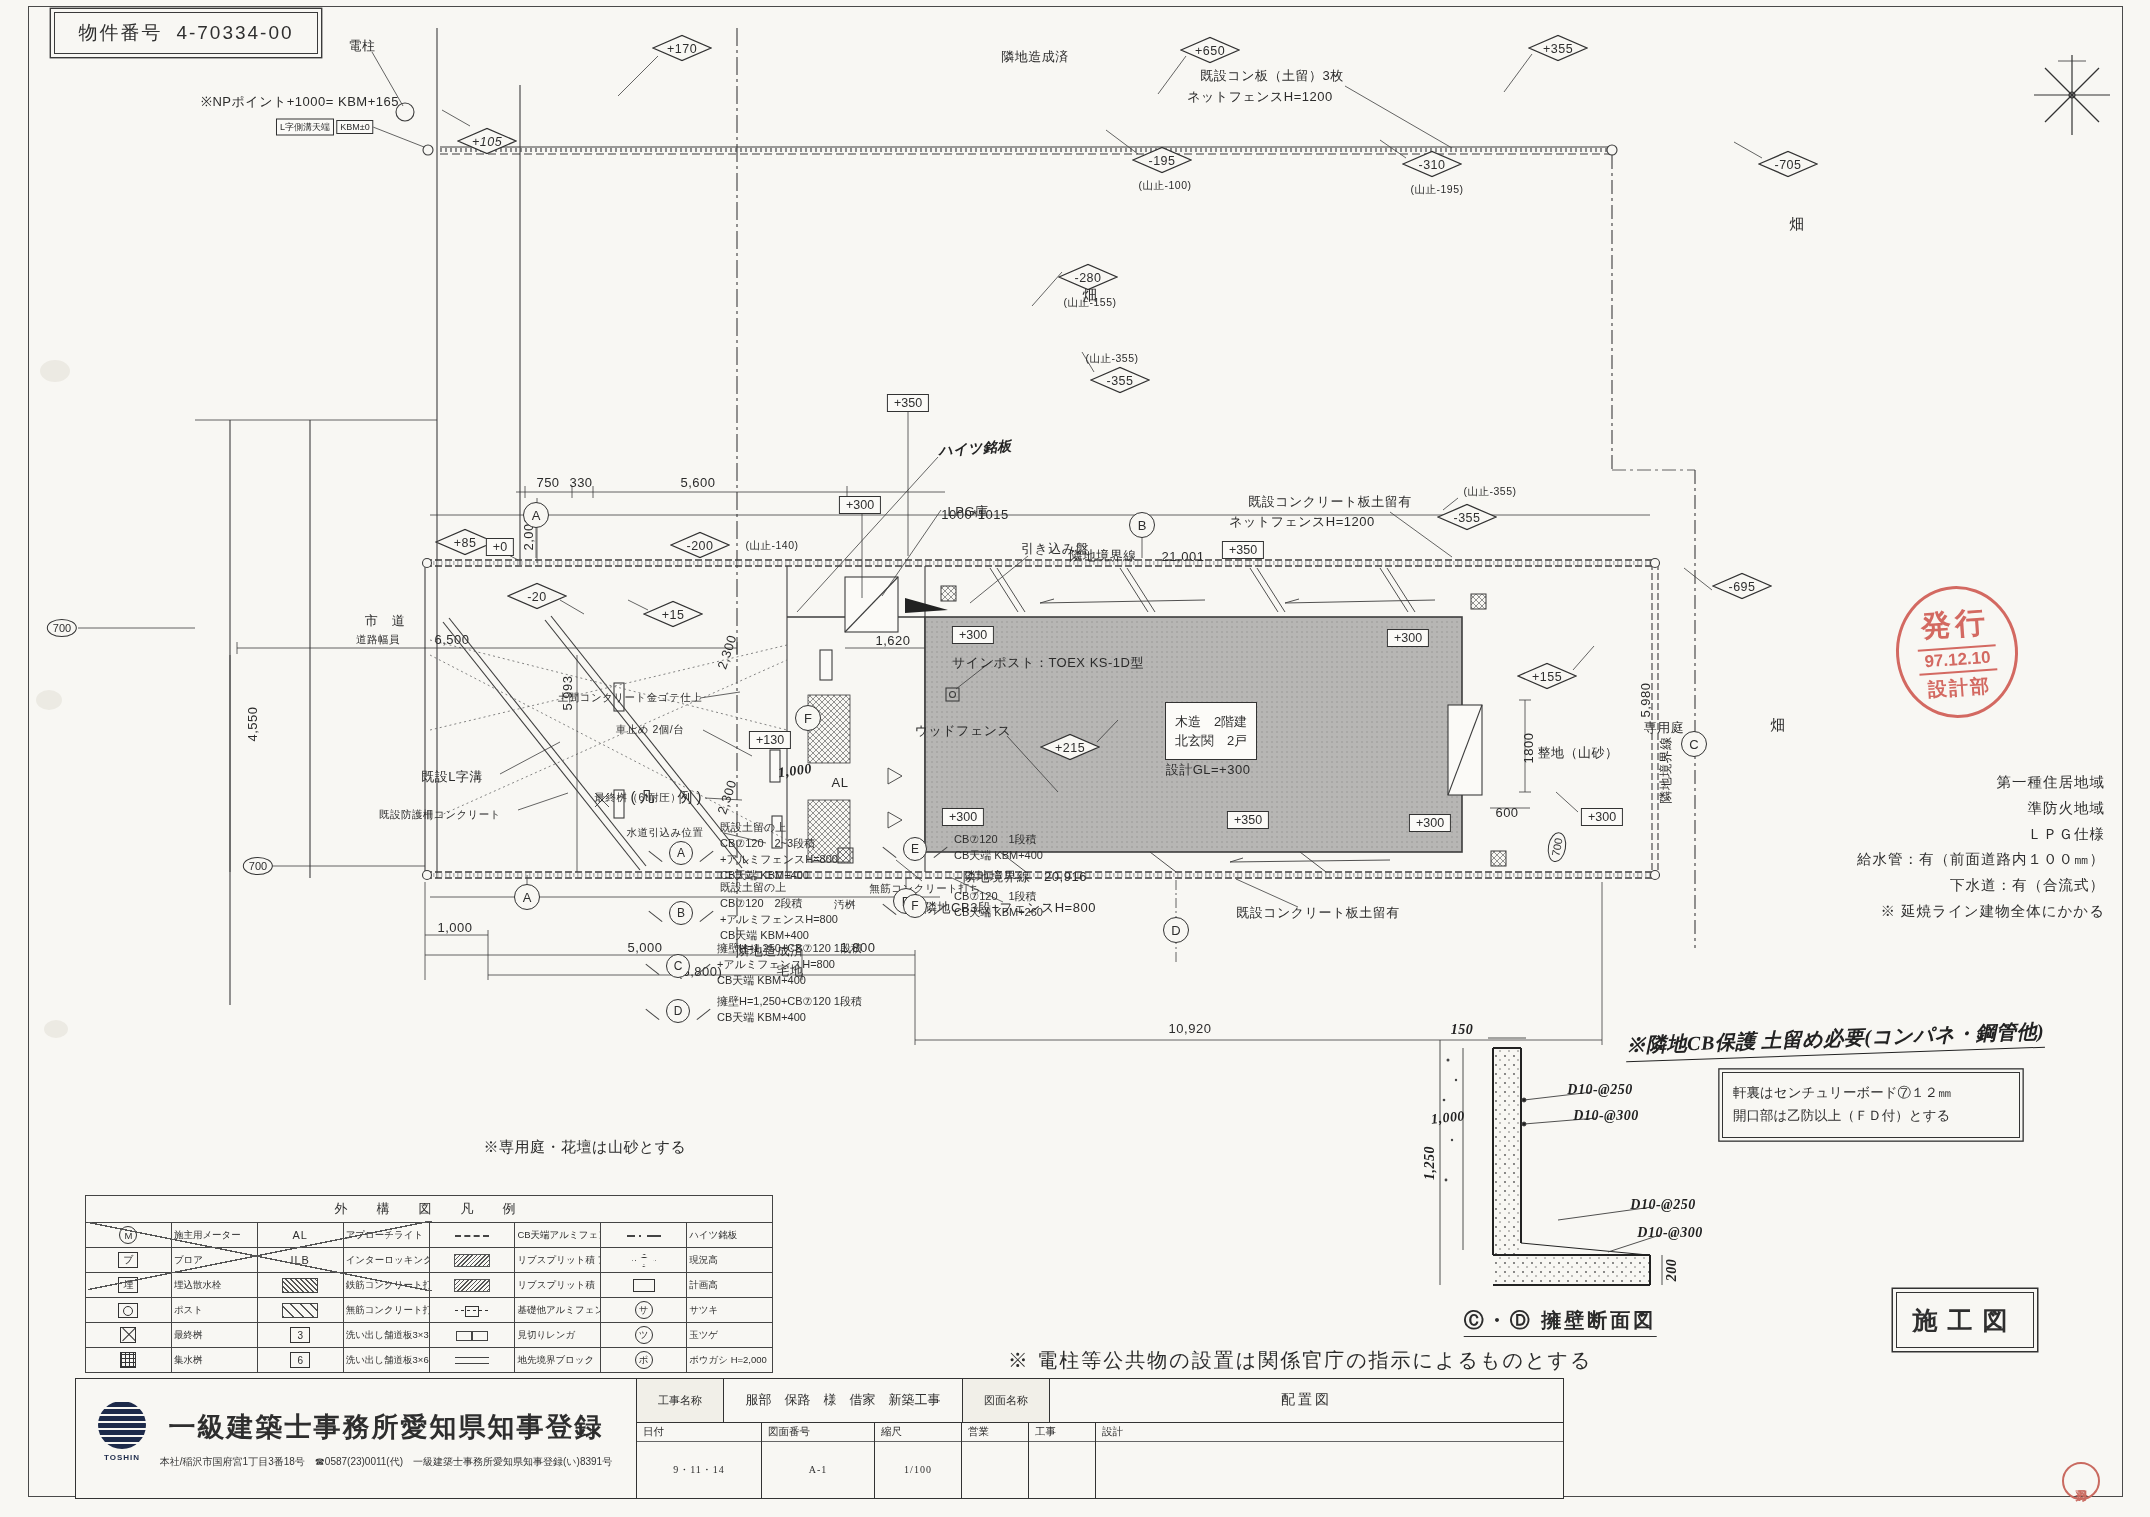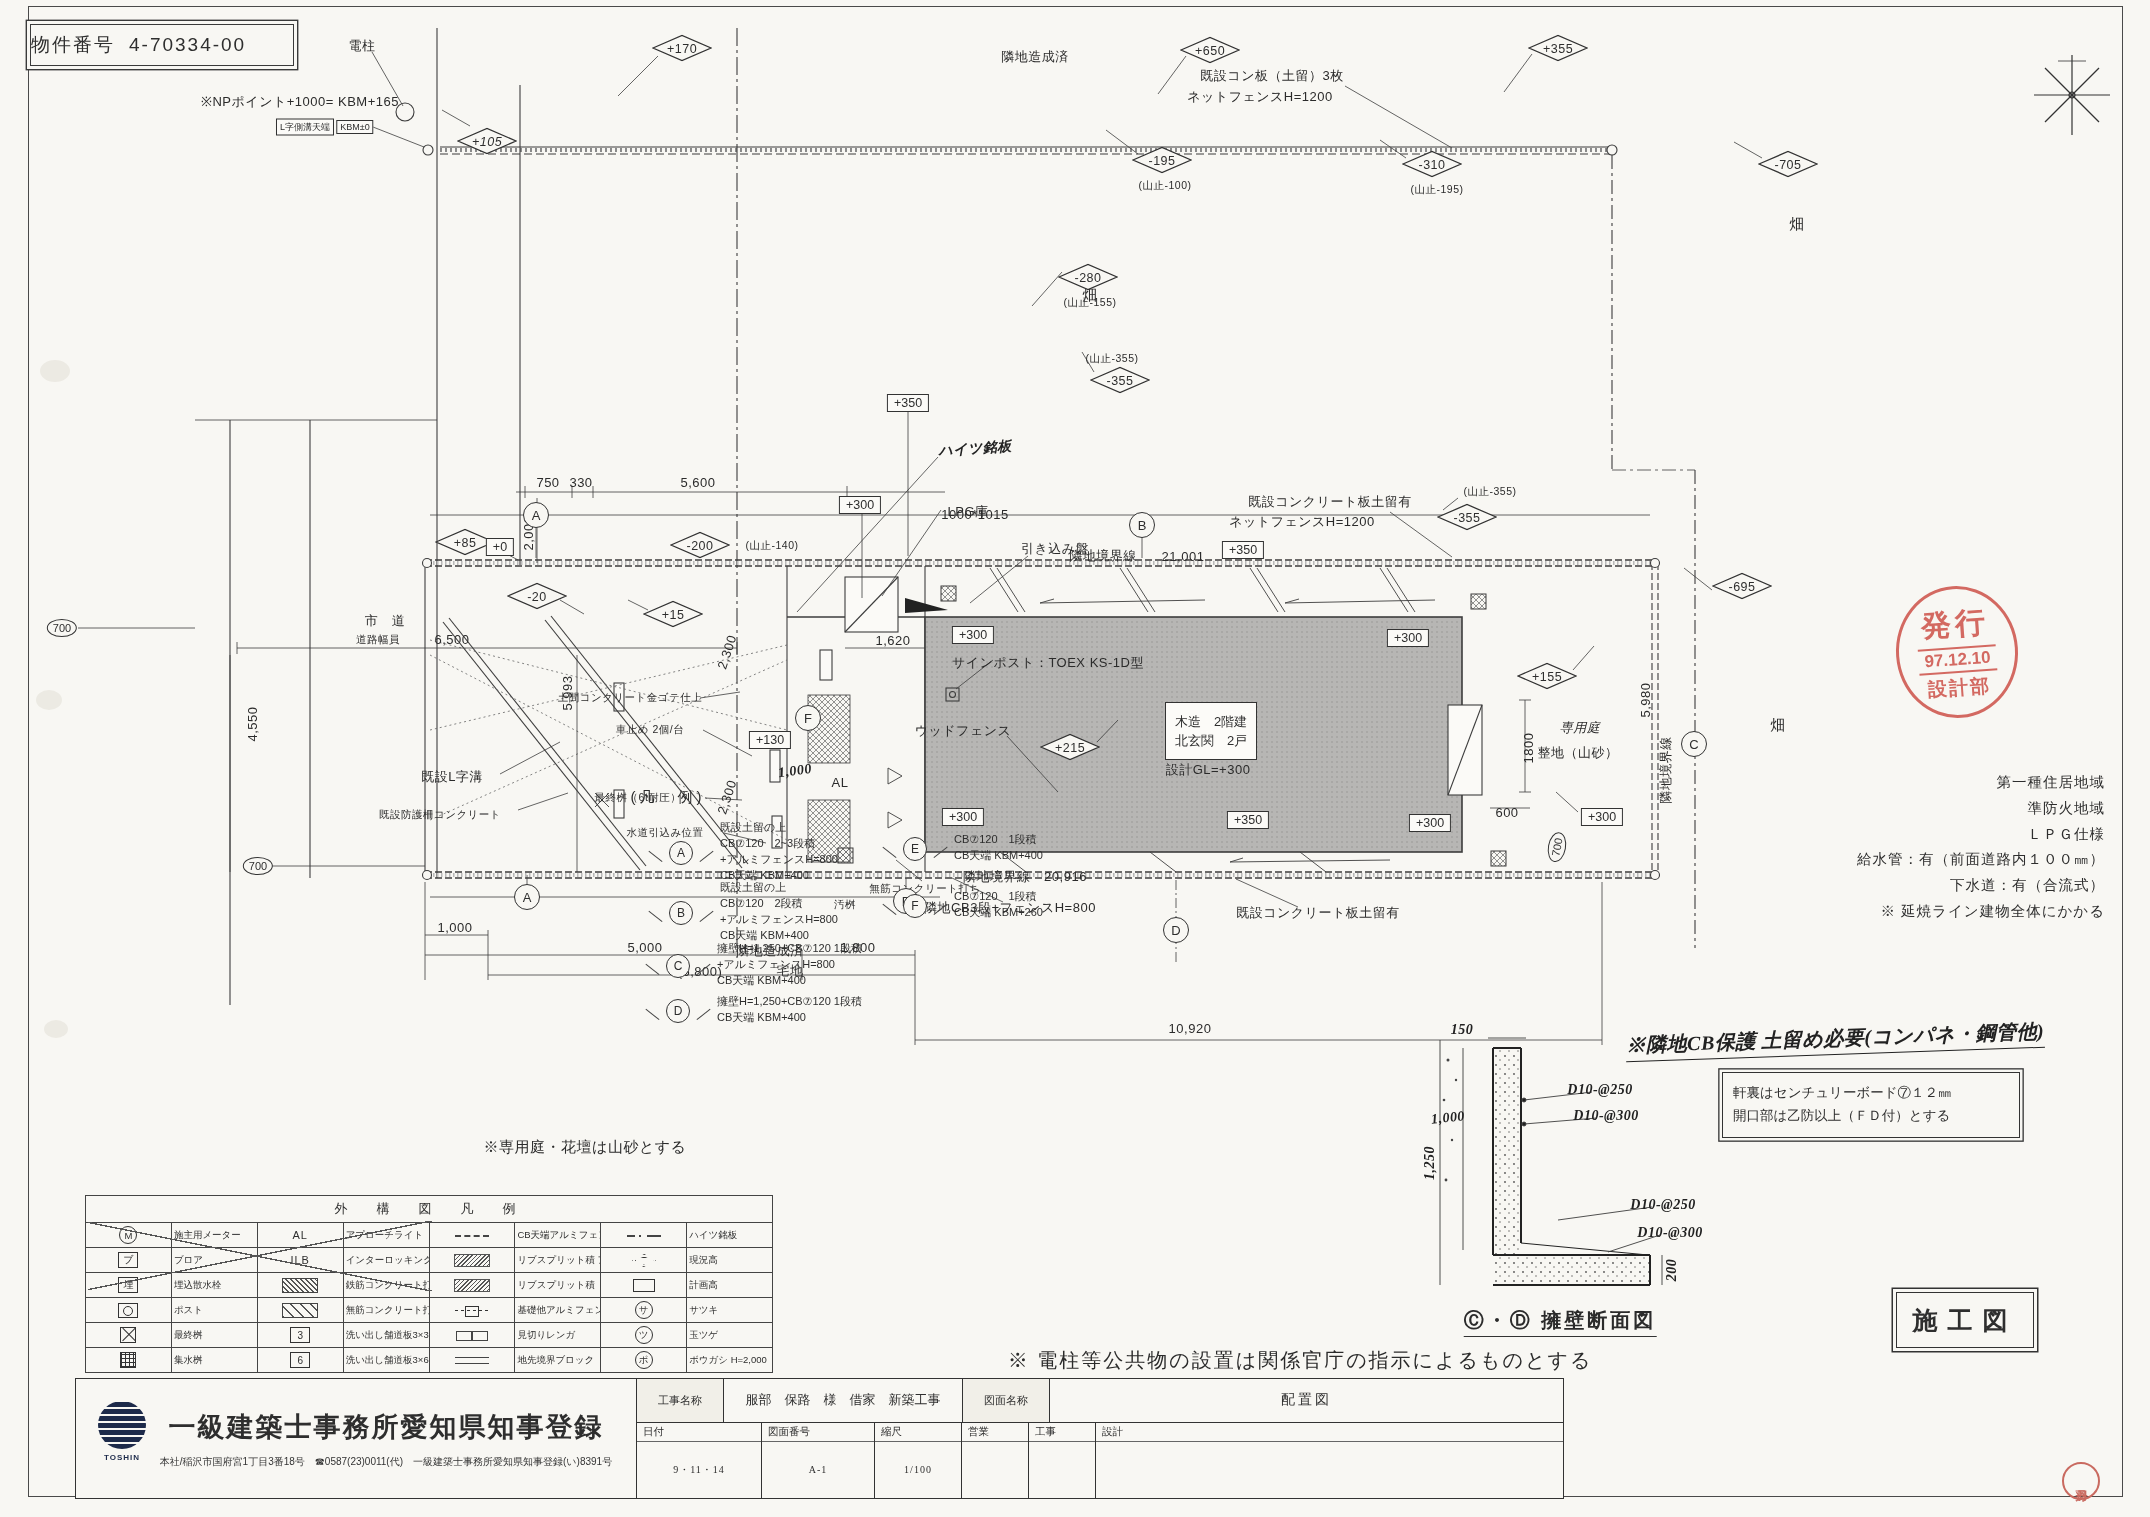--- a/index.html
+++ b/index.html
@@ -19,22 +19,22 @@
   .lbl.cap{font-size:20px;letter-spacing:3px;border-bottom:1.3px solid #333;padding-bottom:2px;font-weight:bold;}
   .dia{position:absolute;width:60px;height:27px;transform:translate(-50%,-50%);}
   .dia span{position:absolute;left:0;top:0;width:100%;height:100%;display:flex;align-items:center;justify-content:center;font-size:12.5px;letter-spacing:.5px;}
   .lvl{position:absolute;transform:translate(-50%,-50%);border:1.3px solid #333;background:#fbfaf7;font-size:12.5px;padding:1px 6px;white-space:nowrap;}
   .lvl.tb{font-size:9px;padding:1px 3px;}
   .cir{position:absolute;transform:translate(-50%,-50%);width:24px;height:24px;border:1.3px solid #333;border-radius:50%;background:#f8f7f3;
        display:flex;align-items:center;justify-content:center;font-size:13px;}
   .oval{position:absolute;transform:translate(-50%,-50%);border:1.3px solid #333;border-radius:50%;font-size:11px;padding:2px 5px;background:#f8f7f3;}
   .blot{position:absolute;border-radius:50%;background:#eceae3;}
   
-  #propbox{position:absolute;left:30px;top:12px;width:262px;height:40px;border:1.5px solid #3a3a3a;box-shadow:0 0 0 3px #f8f7f3,0 0 0 4.4px #3a3a3a;
-           display:flex;align-items:center;justify-content:flex-start;gap:14px;font-size:19px;letter-spacing:2px;margin-top:12px;}
+  #propbox{position:absolute;left:54px;top:12px;width:262px;height:40px;border:1.5px solid #3a3a3a;box-shadow:0 0 0 3px #f8f7f3,0 0 0 4.4px #3a3a3a;
+           display:flex;align-items:center;justify-content:center;gap:14px;font-size:19px;letter-spacing:2px;}
   
   #bldgbox{position:absolute;left:1165px;top:702px;width:90px;height:56px;background:#fcfbf8;border:1.2px solid #333;
            display:flex;flex-direction:column;align-items:center;justify-content:center;font-size:13px;line-height:1.5;}
   
   #stamp{position:absolute;left:1896px;top:586px;width:116px;height:126px;border:3px solid #cf5a52;border-radius:50%;color:#cf5a52;
          transform:rotate(-4deg);display:flex;flex-direction:column;align-items:center;justify-content:center;opacity:.9;}
   #stamp .s1{font-size:30px;font-weight:bold;letter-spacing:4px;}
   #stamp .s2{font-size:17px;font-weight:bold;border-top:2px solid #cf5a52;border-bottom:2px solid #cf5a52;padding:1px 6px;margin:2px 0;}
   #stamp .s3{font-size:19px;font-weight:bold;letter-spacing:2px;}
   #seal{position:absolute;left:2062px;top:1462px;width:34px;height:34px;border:2px solid #c96a60;border-radius:50%;color:#c96a60;
@@ -523,21 +523,21 @@
     <div class="lbl hw" style="left: 975px; top: 449px; transform: translate(-50%, -50%) rotate(-4deg);">ハイツ銘板</div>
     <div class="lbl s" style="left: 968px; top: 497px; margin-top: 15px;">LPG庫</div>
     <div class="lbl s" style="left: 975px; top: 514px;">1000*1015</div>
     <div class="lbl s" style="left: 1055px; top: 549px;">引き込み盤</div>
     <div class="lbl s" style="left: 1103px; top: 556px;">隣地境界線</div>
     <div class="lbl s" style="left: 1183px; top: 556px;">21,001</div>
     <div class="lbl s" style="left: 1048px; top: 663px;">サインポスト：TOEX KS-1D型</div>
     <div class="lbl s" style="left: 963px; top: 731px;">ウッドフェンス</div>
     <div class="lbl s" style="left: 1330px; top: 502px;">既設コンクリート板土留有</div>
     <div class="lbl s" style="left: 1302px; top: 522px;">ネットフェンスH=1200</div>
-    <div class="lbl s" style="left: 1580px; top: 728px; font-style: italic;">専用庭</div>
+    <div class="lbl s" style="left: 1664px; top: 728px;">専用庭</div>
     <div class="lbl s" style="left: 1578px; top: 753px;">整地（山砂）</div>
     <div class="lbl v" style="left: 1666px; top: 770px;">隣地境界線</div>
     <div class="lbl v" style="left: 1645px; top: 700px;">5,980</div>
     <div class="lbl s" style="left: 1025px; top: 877px;">隣地境界線　20,916</div>
     <div class="lbl tiny" style="left: 925px; top: 889px;">無筋コンクリート打ち</div>
     <div class="lbl tiny" style="left: 845px; top: 905px;">汚桝</div>
     <div class="lbl s" style="left: 1010px; top: 908px;">隣地CB3段+フェンスH=800</div>
     <div class="lbl s" style="left: 1318px; top: 913px;">既設コンクリート板土留有</div>
     <div class="lbl s" style="left: 770px; top: 951px;">隣地造成済</div>
     <div class="lbl s" style="left: 790px; top: 971px;">宅地</div>

